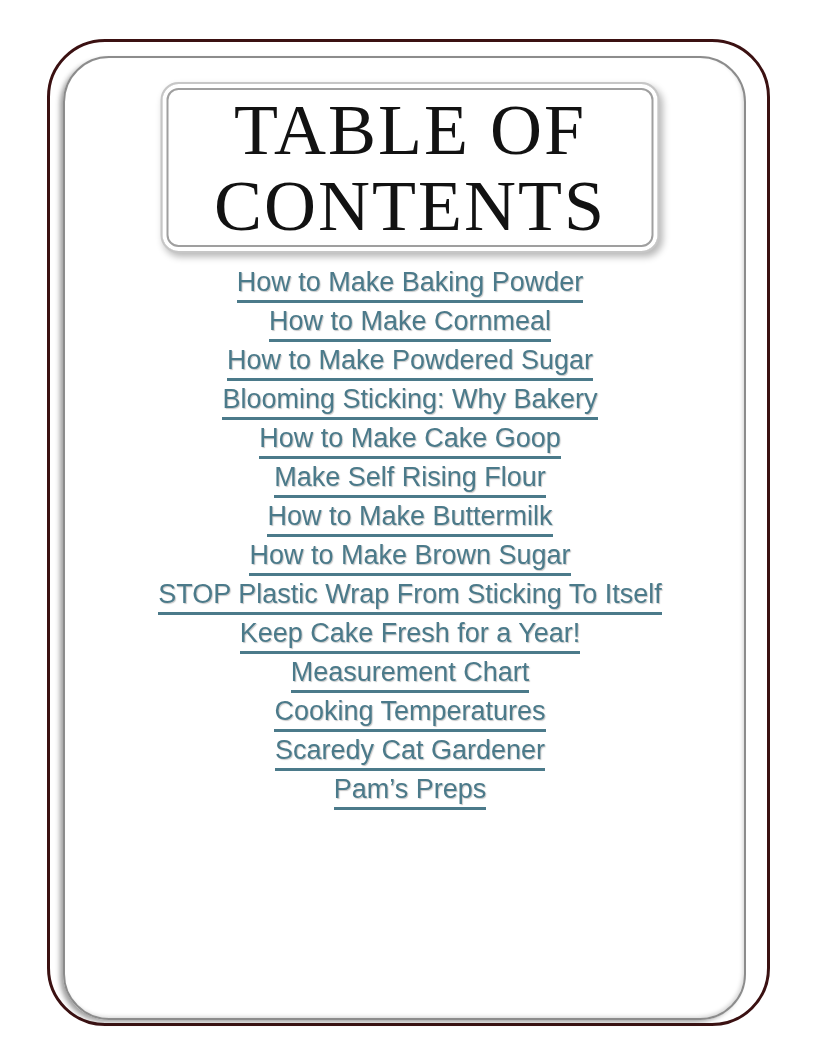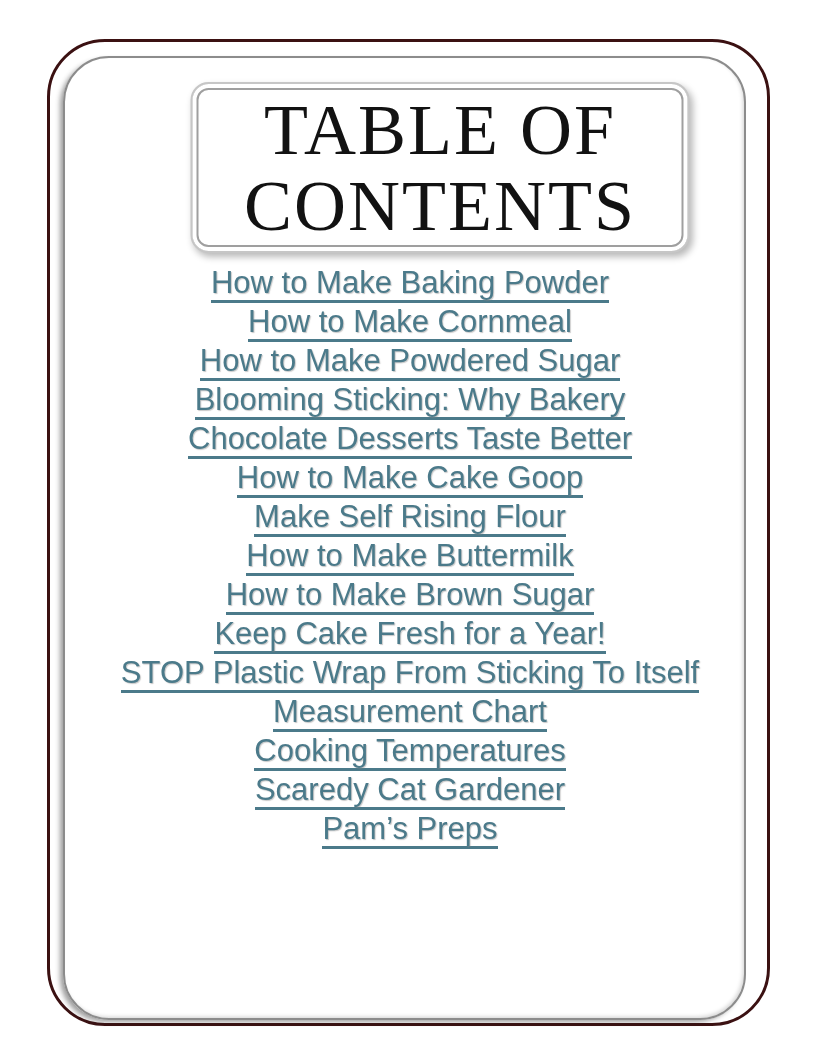--- a/index.html
+++ b/index.html
@@ -39,42 +39,42 @@
   
   .title-box{
     position:absolute;top:82px;left:50%;transform:translateX(-50%);
     width:499px;height:171px;
     border:2px solid var(--box-border);
     border-radius:18px;
     background:#fff;
     box-shadow:inset 0 0 0 4px #ffffff,
                inset 0 0 0 6px var(--box-inner-line),
                3px 4px 7px rgba(0,0,0,0.28);
-    display:flex;flex-direction:column;align-items:center;justify-content:center;margin-left:30px;
+    display:flex;flex-direction:column;align-items:center;justify-content:center;
   }
   .title-line{
     font-family:"Liberation Serif","DejaVu Serif",serif;
     font-weight:400;
     font-size:72px;line-height:76px;
     letter-spacing:2px;
     color:var(--title-text);
     white-space:nowrap;
     text-align:center;
   }
 
   
   .toc{
     position:absolute;top:267px;left:0;right:0;
     display:flex;flex-direction:column;align-items:center;
     row-gap:3px;
   }
   .toc-item{display:block;text-align:center;}
   .toc-link{
     display:inline-block;
-    font-size:31px;line-height:31px;
+    font-size:27px;line-height:31px;
     color:var(--link-text);
     text-decoration:none;
     border-bottom:3px solid currentColor;
     padding-bottom:2px;
     text-shadow:1px 1px 1px rgba(130,130,130,0.45);
     cursor:pointer;
     white-space:nowrap;
   }
 </style>
 </head>
@@ -101,23 +101,20 @@
     </div>
 
     <div class="toc-item">
       <a class="toc-link">How to Make Powdered Sugar</a>
     </div>
 
     <div class="toc-item">
       <a class="toc-link">Blooming Sticking: Why Bakery</a>
     </div>
 
-    <div class="toc-item">
-      <a class="toc-link">Chocolate Desserts Taste Better</a>
-    </div>
 
 
 
     <div class="toc-item">
       <a class="toc-link">How to Make Cake Goop</a>
     </div>
 
 
     <div class="toc-item">
       <a class="toc-link">Make Self Rising Flour</a>
@@ -125,25 +122,25 @@
 
     <div class="toc-item">
       <a class="toc-link">How to Make Buttermilk</a>
     </div>
 
     <div class="toc-item">
       <a class="toc-link">How to Make Brown Sugar</a>
     </div>
 
     <div class="toc-item">
-      <a class="toc-link">Keep Cake Fresh for a Year!</a>
+      <a class="toc-link">STOP Plastic Wrap From Sticking To Itself</a>
     </div>
 
     <div class="toc-item">
-      <a class="toc-link">STOP Plastic Wrap From Sticking To Itself</a>
+      <a class="toc-link">Keep Cake Fresh for a Year!</a>
     </div>
 
     <div class="toc-item">
       <a class="toc-link">Measurement Chart</a>
     </div>
 
     <div class="toc-item">
       <a class="toc-link">Cooking Temperatures</a>
     </div>
 

